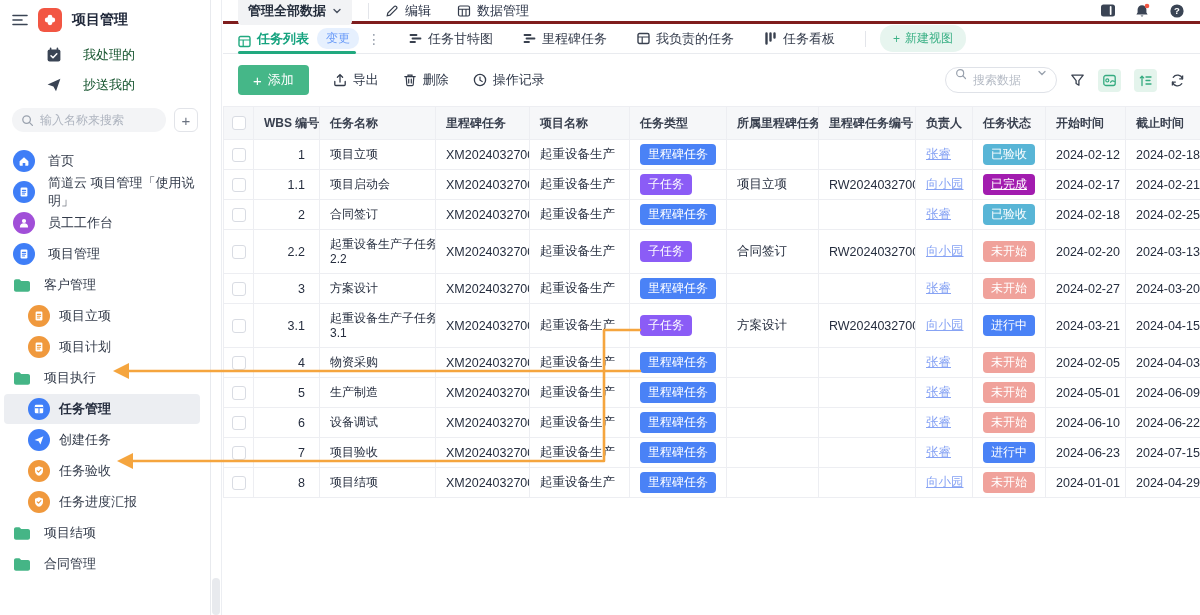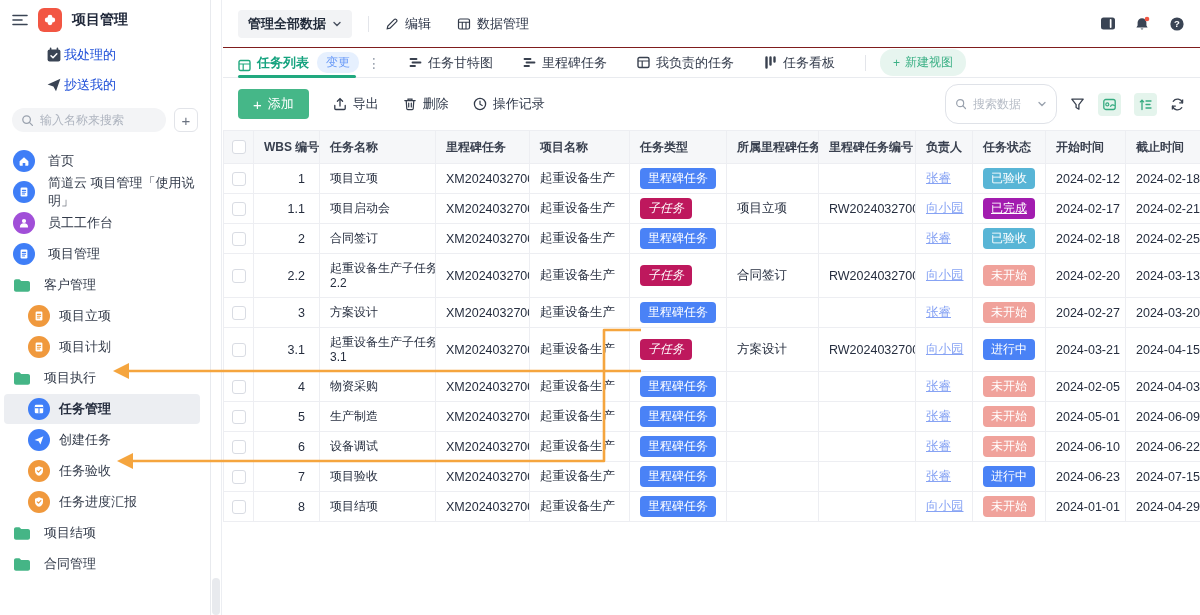--- a/index.html
+++ b/index.html
@@ -7,22 +7,22 @@
     font-family:"Liberation Sans","DejaVu Sans",sans-serif; color:#2c3342; }
   .app { position:relative; width:1200px; height:615px; }
 
   
   .sidebar { position:absolute; left:0; top:0; width:211px; height:615px;
     background:#fff; border-right:1px solid #e8eaee; overflow:hidden; }
   .sb-header { height:40px; display:flex; align-items:center; padding:0 12px; gap:10px; }
   .appicon { width:24px; height:24px; border-radius:6px; background:#f25643;
     display:flex; align-items:center; justify-content:center; flex:none; }
   .sb-title { font-size:14px; font-weight:bold; color:#20283a; }
-  .sb-topitem { height:30px; display:flex; align-items:center; gap:2px; padding-left:46px;
-    font-size:13px; color:#1d4ed8; cursor:pointer; }
+  .sb-topitem { height:30px; display:flex; align-items:center; gap:21px; padding-left:46px;
+    font-size:13px; color:#14532d; cursor:pointer; }
   .sb-search { height:40px; display:flex; align-items:center; padding:0 12px; gap:8px; }
   .sb-search-box { position:relative; flex:1; }
   .sb-search-box input { width:100%; height:24px; border:none; background:#f3f4f6;
     border-radius:12px; padding:0 8px 0 28px; font-size:12px; color:#333; outline:none;
     font-family:inherit; }
   .sb-search-box input::placeholder { color:#aeb4bf; }
   .sb-search-box .mag { position:absolute; left:9px; top:5px; }
   .plus-btn { width:24px; height:24px; border:1px solid #e2e4e9; border-radius:6px;
     background:#fff; display:flex; align-items:center; justify-content:center;
     color:#6a7280; font-size:15px; line-height:1; cursor:pointer; }
@@ -37,22 +37,22 @@
   .ficon { width:18px; height:15px; flex:none; display:flex; align-items:center; }
 
   
   .scrollstrip { position:absolute; left:211px; top:0; width:11px; height:615px;
     background:#fff; border-right:1px solid #eceef2; }
   .scrollstrip .thumb { position:absolute; left:1px; top:578px; width:8px; height:37px;
     background:#e8eaee; border-radius:4px; }
 
   
   .main { position:absolute; left:223px; top:0; width:977px; height:615px; }
-  .topbar { height:48px; display:flex; align-items:center; padding:0 15px;
-    border-bottom:1px solid #7f1d1d; }
+  .topbar { height:24px; display:flex; align-items:center; padding:0 15px;
+    border-bottom:3px solid #7f1d1d; }
   .scope-chip { display:flex; align-items:center; gap:6px; background:#f2f3f5;
     border-radius:4px; padding:5px 10px; font-size:13px; font-weight:bold; color:#222b3a;
     cursor:pointer; }
   .vdiv { width:1px; height:16px; background:#e3e5ea; margin:0 16px; }
   .tb-btn { display:flex; align-items:center; gap:6px; font-size:13px; color:#2c3548;
     cursor:pointer; margin-right:26px; }
   .top-right { margin-left:auto; display:flex; align-items:center; gap:18px; }
   .top-right > span { cursor:pointer; display:flex; }
 
   .tabbar { height:30px; display:flex; align-items:center; padding:0 15px;
@@ -68,21 +68,21 @@
   .newview { display:flex; align-items:center; gap:5px; background:#e7f5ef; color:#3cb186;
     font-size:12px; padding:5px 13px; border-radius:13px; cursor:pointer; }
 
   .toolbar { height:52px; display:flex; align-items:center; padding:0 15px; gap:24px; }
   .add-btn { display:flex; align-items:center; gap:6px; background:#45b788; color:#fff;
     font-size:13px; padding:6px 15px; border-radius:4px; border:none; cursor:pointer;
     font-family:inherit; }
   .tool-txt { display:flex; align-items:center; gap:6px; font-size:13px; color:#2e3748;
     cursor:pointer; }
   .tool-right { margin-left:auto; display:flex; align-items:center; gap:13px; }
-  .grid-search { display:flex; align-items:center; gap:6px; width:112px; height:40px;
+  .grid-search { display:flex; gap:6px; width:112px; height:26px;
     border:1px solid #dfe2e8; border-radius:13px; padding:0 9px; }
   .grid-search input { border:none; outline:none; width:58px; font-size:12px;
     color:#333; background:transparent; font-family:inherit; }
   .grid-search input::placeholder { color:#b6bcc6; }
   .icon-btn { display:flex; cursor:pointer; }
   .icon-btn.greenbg { background:#e4f4ec; border-radius:4px; padding:4px; }
 
   
   table { border-collapse:collapse; table-layout:fixed; width:977px; font-size:12.5px; }
   th, td { border:1px solid #edeef2; padding:0 8px 0 10px; text-align:left;
@@ -90,21 +90,21 @@
   th { height:33px; background:#f6f7f9; color:#39404f; font-size:12px; font-weight:bold; }
   td { height:30px; color:#262e3f; }
   tr.tall td { height:44px; }
   td.num, th.num { text-align:right; padding-right:14px; }
   .cb { width:14px; height:14px; border:1px solid #d9dce3; border-radius:3px;
     background:#fff; margin:0 auto; cursor:pointer; }
   th.cbcol, td.cbcol { padding:0 8px; }
   .badge { display:inline-block; padding:3px 8px; border-radius:4px; color:#fff;
     font-size:12px; line-height:1.2; }
   .badge.blue { background:#4a82f6; }
-  .badge.green { background:#be185d;font-style:italic; }
+  .badge.green { background:#8b5cf6; }
   .badge.cyan { background:#58b5d6; }
   .badge.lime { background:#a21caf;text-decoration:underline; }
   .badge.salmon { background:#f0a29b; }
   .owner { color:#87a3f4; cursor:pointer;text-decoration:underline; }
   .name2 { line-height:15px; }
   td.namecell { font-size:12px; }
 
   
   .overlay { position:absolute; left:0; top:0; width:1200px; height:615px;
     pointer-events:none; z-index:50; }

